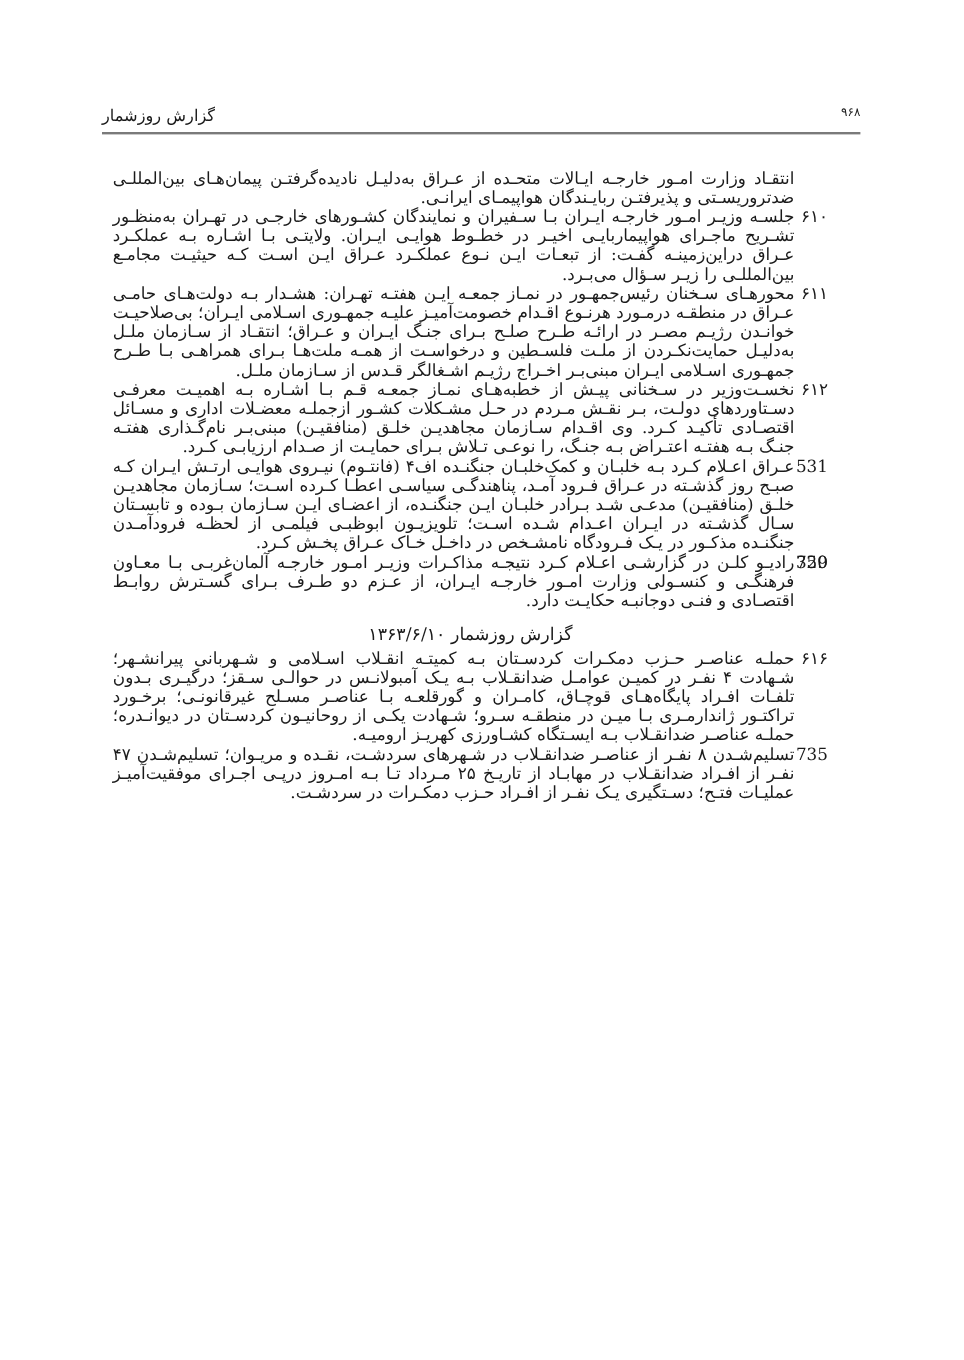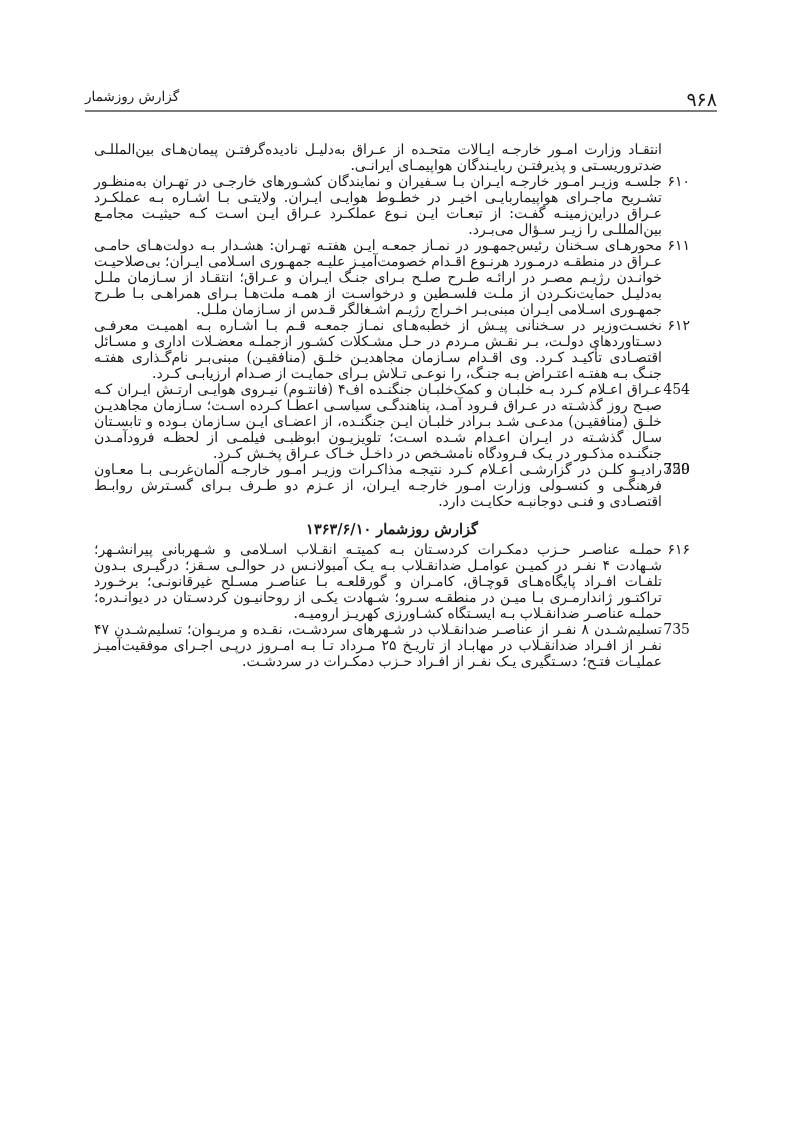--- a/index.html
+++ b/index.html
@@ -35,21 +35,21 @@
       position: absolute;
       left: 0;
       top: 0;
       font-weight: normal;
       font-size: 13.5px;
     }
     .running-head .folio {
       position: absolute;
       right: 0;
       top: 0;
-      font-size: 19px;
+      font-size: 10px;
     }
     .body {
       position: absolute;
       left: 94px;
       top: 141px;
       width: 596px;
       direction: rtl;
       font-size: 14px;
       line-height: 16px;
       text-align: justify;
@@ -68,21 +68,21 @@
     }
     .entry .num {
       position: absolute;
       right: 0;
       top: 0;
       width: 26px;
       text-align: right;
     }
     .section-heading {
       text-align: left;
-      font-weight: bold;
+      font-weight: normal;
       font-size: 14.5px;
       margin: 12px 0 4px 0;
       text-align-last: center;
     }
   </style>
 </head>
 <body>
 
 <div class="page">
 
@@ -104,21 +104,21 @@
       <span class="num">۶۱۱</span>
       <span>محورهـای سـخنان رئیس‌جمهـور در نمـاز جمعـه ایـن هفتـه تهـران: هشـدار بـه دولت‌هـای حامـی عـراق در منطقـه درمـورد هرنـوع اقـدام خصومت‌آمیـز علیـه جمهـوری اسـلامی ایـران؛ بی‌صلاحیـت خوانـدن رژیـم مصـر در ارائـه طـرح صلـح بـرای جنـگ ایـران و عـراق؛ انتقـاد از سـازمان ملـل به‌دلیـل حمایت‌نکـردن از ملـت فلسـطین و درخواسـت از همـه ملت‌هـا بـرای همراهـی بـا طـرح جمهـوری اسـلامی ایـران مبنی‌بـر اخـراج رژیـم اشـغالگر قـدس از سـازمان ملـل.</span>
     </div>
 
     <div class="entry">
       <span class="num">۶۱۲</span>
       <span>نخسـت‌وزیر در سـخنانی پیـش از خطبه‌هـای نمـاز جمعـه قـم بـا اشـاره بـه اهمیـت معرفـی دسـتاوردهای دولـت، بـر نقـش مـردم در حـل مشـکلات کشـور ازجملـه معضـلات اداری و مسـائل اقتصـادی تأکیـد کـرد. وی اقـدام سـازمان مجاهدیـن خلـق (منافقیـن) مبنی‌بـر نام‌گـذاری هفتـه جنـگ بـه هفتـه اعتـراض بـه جنـگ، را نوعـی تـلاش بـرای حمایـت از صـدام ارزیابـی کـرد.</span>
     </div>
 
     <div class="entry">
-      <span class="num">454</span>
+      <span class="num">531</span>
       <span>عـراق اعـلام کـرد بـه خلبـان و کمک‌خلبـان جنگنـده اف۴ (فانتـوم) نیـروی هوایـی ارتـش ایـران کـه صبـح روز گذشـته در عـراق فـرود آمـد، پناهندگـی سیاسـی اعطـا کـرده اسـت؛ سـازمان مجاهدیـن خلـق (منافقیـن) مدعـی شـد بـرادر خلبـان ایـن جنگنـده، از اعضـای ایـن سـازمان بـوده و تابسـتان سـال گذشـته در ایـران اعـدام شـده اسـت؛ تلویزیـون ابوظبـی فیلمـی از لحظـه فرودآمـدن جنگنـده مذکـور در یـک فـرودگاه نامشـخص در داخـل خـاک عـراق پخـش کـرد.</span>
     </div>
 
     <div class="entry">
       <span class="num">350</span>
     </div>
 
     <div class="entry">
       <span class="num">729</span>
       <span>رادیـو کلـن در گزارشـی اعـلام کـرد نتیجـه مذاکـرات وزیـر امـور خارجـه آلمان‌غربـی بـا معـاون فرهنگـی و کنسـولی وزارت امـور خارجـه ایـران، از عـزم دو طـرف بـرای گسـترش روابـط اقتصـادی و فنـی دوجانبـه حکایـت دارد.</span>

